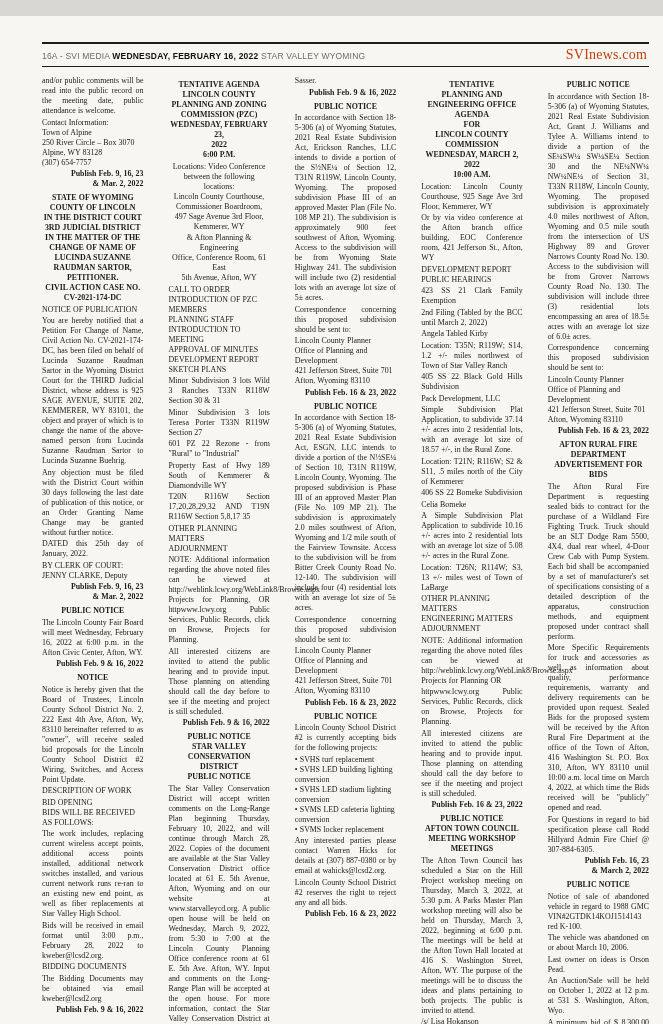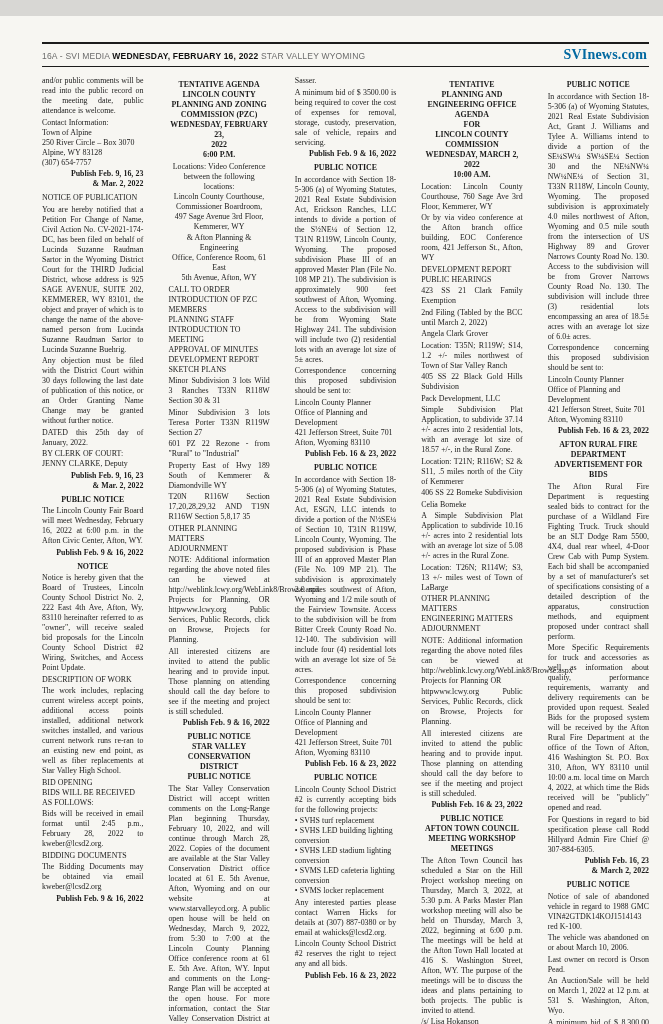--- a/index.html
+++ b/index.html
@@ -9,21 +9,21 @@
     font-family:"Liberation Serif",serif;color:#1b1b1b;
     overflow:hidden;position:relative;
   }
   .masthead{
     display:flex;justify-content:space-between;align-items:baseline;
     border-top:2px solid #1c1c1c;border-bottom:1px solid #1c1c1c;
     padding:3px 2px 3px 0;margin-bottom:9px;
   }
   .mh-left{font-family:"Liberation Sans",sans-serif;font-size:8.5px;color:#6b6b6b;letter-spacing:.2px;white-space:nowrap;}
   .mh-left .mh-bold{color:#111;font-weight:bold;}
-  .mh-right{font-family:"Liberation Serif",serif;font-weight:bold;font-size:14px;color:#0369a1;letter-spacing:.2px;}
+  .mh-right{font-family:"Liberation Serif",serif;font-weight:normal;font-size:14px;color:#c2410c;letter-spacing:.2px;}
   .columns{display:flex;gap:25px;align-items:flex-start;}
   .col{flex:1;min-width:0;}
   .blk{font-size:7.9px;line-height:10px;margin-bottom:1.5px;word-spacing:.2px;}
   .blk-h{font-weight:bold;text-align:center;white-space:pre-line;margin-top:4px;}
   .blk-c{text-align:center;white-space:pre-line;}
   .blk-l{text-align:left;white-space:pre-line;}
   .blk-p{text-align:justify;}
   .blk-pub{font-weight:bold;text-align:right;white-space:pre-line;margin-bottom:4px;}
 </style>
 </head>
@@ -37,38 +37,49 @@
   <div class="columns" id="columns">
       <div class="col">
         <div class="blk blk-p">and/or public comments will be read into the public record on the meeting date, public attendance is welcome.</div>
         <div class="blk blk-l">Contact Information:
 Town of Alpine
 250 River Circle – Box 3070
 Alpine, WY  83128
 (307) 654-7757</div>
         <div class="blk blk-pub">Publish Feb. 9, 16, 23
 &amp; Mar. 2, 2022</div>
+        <div class="blk blk-h">STATE OF WYOMING
+COUNTY OF LINCOLN
+IN THE DISTRICT COURT
+3RD JUDICIAL DISTRICT
+IN THE MATTER OF THE
+CHANGE OF NAME OF
+LUCINDA SUZANNE
+RAUDMAN SARTOR,
+PETITIONER.
+CIVIL ACTION CASE NO.
+CV-2021-174-DC</div>
         <div class="blk blk-l">NOTICE OF PUBLICATION</div>
         <div class="blk blk-p">You are hereby notified that a Petition For Change of Name, Civil Action No. CV-2021-174-DC, has been filed on behalf of Lucinda Suzanne Raudman Sartor in the Wyoming District Court for the THIRD Judicial District, whose address is 925 SAGE AVENUE, SUITE 202, KEMMERER, WY 83101, the object and prayer of which is to change the name of the above-named person from Lucinda Suzanne Raudman Sartor to Lucinda Suzanne Buehrig.</div>
         <div class="blk blk-p">Any objection must be filed with the District Court within 30 days following the last date of publication of this notice, or an Order Granting Name Change may be granted without further notice.</div>
         <div class="blk blk-p">DATED this 25th day of January, 2022.</div>
         <div class="blk blk-l">BY CLERK OF COURT:
 JENNY CLARKE, Deputy</div>
         <div class="blk blk-pub">Publish Feb. 9, 16, 23
 &amp; Mar. 2, 2022</div>
         <div class="blk blk-h">PUBLIC NOTICE</div>
         <div class="blk blk-p">The Lincoln County Fair Board will meet Wednesday, February 16, 2022  at 6:00 p.m. in the Afton Civic Center, Afton, WY.</div>
         <div class="blk blk-pub">Publish Feb. 9 &amp; 16, 2022</div>
         <div class="blk blk-h">NOTICE</div>
         <div class="blk blk-p">Notice is hereby given that the Board of Trustees, Lincoln County School District No. 2, 222 East 4th Ave, Afton, Wy, 83110 hereinafter referred to as "owner", will receive sealed bid proposals for the Lincoln County School District #2 Wiring, Switches, and Access Point Update.</div>
         <div class="blk blk-l">DESCRIPTION OF WORK</div>
-        <div class="blk blk-p">The work includes, replacing current wireless accept points, additional access points installed, additional network switches installed, and various current network runs re-ran to an existing new end point, as well as fiber replacements at Star Valley High School.</div>
         <div class="blk blk-l">BID OPENING
 BIDS WILL BE RECEIVED AS FOLLOWS:</div>
-        <div class="blk blk-p">Bids will be received in email format until 2:45 p.m., February 28, 2022 to kweber@lcsd2.org.</div>
+        <div class="blk blk-p">The work includes, replacing current wireless accept points, additional access points installed, additional network switches installed, and various current network runs re-ran to an existing new end point, as well as fiber replacements at Star Valley High School.</div>
+        <div class="blk blk-p">Bids will be received in email format until 3:00 p.m., February 28, 2022 to kweber@lcsd2.org.</div>
         <div class="blk blk-l">BIDDING DOCUMENTS</div>
         <div class="blk blk-p">The Bidding Documents may be obtained via email kweber@lcsd2.org</div>
         <div class="blk blk-pub">Publish Feb. 9 &amp; 16, 2022</div>
       </div>
       <div class="col">
         <div class="blk blk-h">TENTATIVE AGENDA
 LINCOLN COUNTY
 PLANNING AND ZONING
 COMMISSION (PZC)
 WEDNESDAY, FEBRUARY 23,
@@ -106,21 +117,20 @@
         <div class="blk blk-p">The Star Valley Conservation District will accept written comments on the Long-Range Plan beginning Thursday, February 10, 2022, and will continue through March 28, 2022. Copies of the document are available at the Star Valley Conservation District office located at 61 E. 5th Avenue, Afton, Wyoming and on our website at www.starvalleycd.org. A public open house will be held on Wednesday, March 9, 2022, from 5:30 to 7:00 at the Lincoln County Planning Office conference room at 61 E. 5th Ave. Afton, WY. Input and comments on the Long-Range Plan will be accepted at the open house. For more information, contact the Star Valley Conservation District at (307) 885-7823 or email at knieldig@starvalleycd.org.</div>
         <div class="blk blk-pub">Publish Feb. 9, 16, 23
 &amp; Mar. 2, 2022</div>
         <div class="blk blk-h">PUBLIC NOTICE</div>
         <div class="blk blk-p">Notice of sale of abandoned vehicle in regard to 1997 Jeep Grand Cherokee, Green, Title#220309559.</div>
         <div class="blk blk-p">The vehicle was abandoned on or about 2-3-2020.</div>
         <div class="blk blk-p">Last owner on record is Carl</div>
       </div>
       <div class="col">
         <div class="blk blk-p">Sasser.</div>
-        <div class="blk blk-p">A minimum bid of $ 3500.00 is being required to cover the cost of expenses for removal, storage, custody, preservation, sale of vehicle, repairs and servicing.</div>
         <div class="blk blk-pub">Publish Feb. 9 &amp; 16, 2022</div>
         <div class="blk blk-h">PUBLIC NOTICE</div>
         <div class="blk blk-p">In accordance with Section 18-5-306 (a) of Wyoming Statutes, 2021 Real Estate Subdivision Act, Erickson Ranches, LLC intends to divide a portion of the S½NE¼ of Section 12, T31N R119W, Lincoln County, Wyoming. The proposed subdivision Phase III of an approved Master Plan (File No. 108 MP 21).  The subdivision is approximately 900 feet southwest of Afton, Wyoming.  Access to the subdivision will be from Wyoming State Highway 241. The subdivision will include two (2) residential lots with an average lot size of 5± acres.</div>
         <div class="blk blk-p">Correspondence concerning this proposed subdivision should be sent to:</div>
         <div class="blk blk-l">Lincoln County Planner
 Office of Planning and Development
 421 Jefferson Street, Suite 701
 Afton, Wyoming 83110</div>
         <div class="blk blk-pub">Publish Feb. 16 &amp; 23, 2022</div>
         <div class="blk blk-h">PUBLIC NOTICE</div>
@@ -145,27 +155,27 @@
       <div class="col">
         <div class="blk blk-h">TENTATIVE
 PLANNING AND
 ENGINEERING OFFICE
 AGENDA
 FOR
 LINCOLN COUNTY
 COMMISSION
 WEDNESDAY, MARCH 2, 2022
 10:00 A.M.</div>
-        <div class="blk blk-p">Location: Lincoln County Courthouse, 760 Sage Ave 3rd Floor, Kemmerer, WY</div>
+        <div class="blk blk-p">Location: Lincoln County Courthouse, 925 Sage Ave 3rd Floor, Kemmerer, WY</div>
         <div class="blk blk-p">Or by via video conference at the Afton branch office building, EOC Conference room, 421 Jefferson St., Afton, WY</div>
         <div class="blk blk-l">DEVELOPMENT REPORT
 PUBLIC HEARINGS</div>
         <div class="blk blk-p">423 SS 21 Clark Family Exemption</div>
         <div class="blk blk-p">2nd Filing (Tabled by the BCC until March 2, 2022)</div>
-        <div class="blk blk-p">Angela Clark Grover</div>
+        <div class="blk blk-p">Angela Tabled Kirby</div>
         <div class="blk blk-p">Location: T35N; R119W; S14, 1.2 +/- miles northwest of Town of Star Valley Ranch</div>
         <div class="blk blk-p">405 SS 22 Black Gold Hills Subdivision</div>
         <div class="blk blk-p">Pack Development, LLC</div>
         <div class="blk blk-p">Simple Subdivision Plat Application, to subdivide 37.14 +/- acres into 2 residential lots, with an average lot size of 18.57 +/-, in the Rural Zone.</div>
         <div class="blk blk-p">Location: T21N; R116W; S2 &amp; S11, .5 miles north of the City of Kemmerer</div>
         <div class="blk blk-p">406 SS 22 Bomeke Subdivision</div>
         <div class="blk blk-p">Celia Bomeke</div>
         <div class="blk blk-p">A Simple Subdivision Plat Application to subdivide 10.16 +/- acres into 2 residential lots with an average lot size of 5.08 +/- acres in the Rural Zone.</div>
         <div class="blk blk-p">Location: T26N; R114W; S3, 13 +/- miles west of Town of LaBarge</div>
         <div class="blk blk-l">OTHER PLANNING MATTERS
@@ -198,19 +208,19 @@
 DEPARTMENT
 ADVERTISEMENT FOR BIDS</div>
         <div class="blk blk-p">The Afton Rural Fire Department is requesting sealed bids to contract for the purchase of a Wildland Fire Fighting Truck. Truck should be an SLT Dodge Ram 5500, 4X4, dual rear wheel, 4-Door Crew Cab with Pump System. Each bid shall be accompanied by a set of manufacturer's set of specifications consisting of a detailed description of the apparatus, construction methods, and equipment proposed under contract shall perform.</div>
         <div class="blk blk-p">More Specific Requirements for truck and accessories as well as information about quality, performance requirements, warranty and delivery requirements can be provided upon request. Sealed Bids for the proposed system will be received by the Afton Rural Fire Department at the office of the Town of Afton, 416 Washington St. P.O. Box 310, Afton, WY 83110 until 10:00 a.m. local time on March 4, 2022, at which time the Bids received will be "publicly" opened and read.</div>
         <div class="blk blk-p">For Questions in regard to bid specification please call Rodd Hillyard Admin Fire Chief @ 307-884-6305.</div>
         <div class="blk blk-pub">Publish Feb. 16, 23
 &amp; March 2, 2022</div>
         <div class="blk blk-h">PUBLIC NOTICE</div>
         <div class="blk blk-p">Notice of sale of abandoned vehicle in regard to 1988 GMC VIN#2GTDK14KOJ1514143 red K-100.</div>
         <div class="blk blk-p">The vehicle was abandoned on or about March 10, 2006.</div>
-        <div class="blk blk-p">Last owner on record is Orson Pead.</div>
-        <div class="blk blk-p">An Auction/Sale will be held on March 1, 2022 at 12 p.m. at 531 S. Washington, Afton, Wyo.</div>
+        <div class="blk blk-p">Last owner on ideas is Orson Pead.</div>
+        <div class="blk blk-p">An Auction/Sale will be held on October 1, 2022 at 12 p.m. at 531 S. Washington, Afton, Wyo.</div>
         <div class="blk blk-p">A minimum bid of $ 8,300.00 is being required to cover the cost of expenses for removal, storage, custody, preservation, sale of vehicle, repairs and servicing.</div>
         <div class="blk blk-pub">Publish Feb. 16 &amp; 23, 2022</div>
       </div>
     </div>
 </div>
 
 </body></html>

